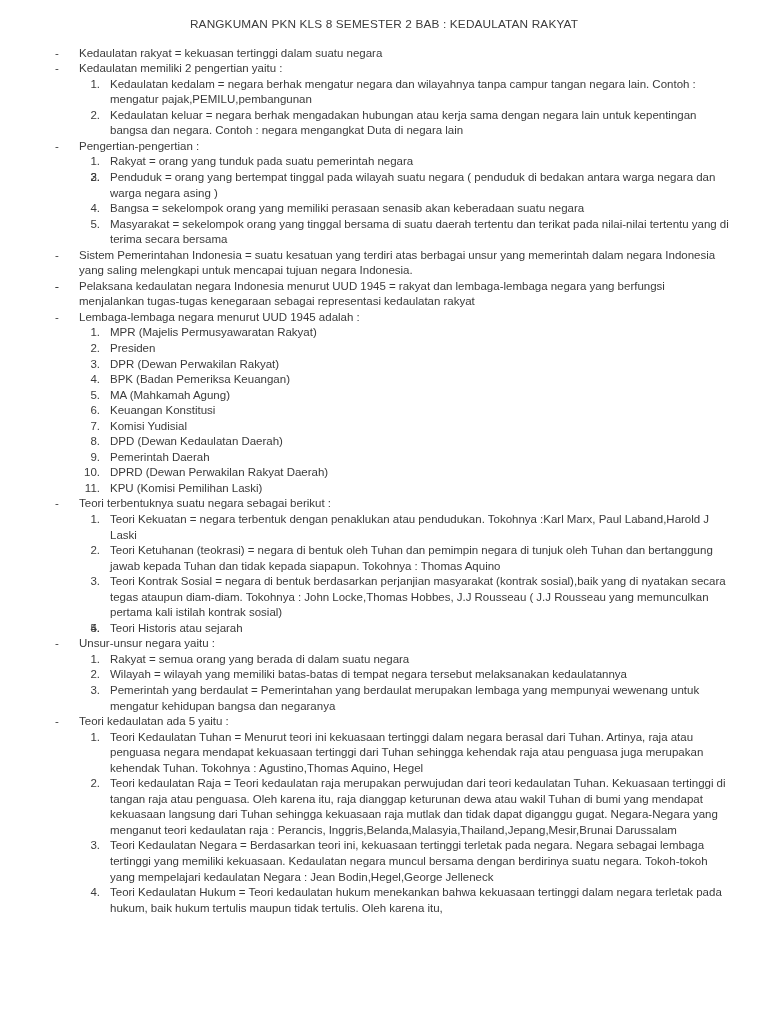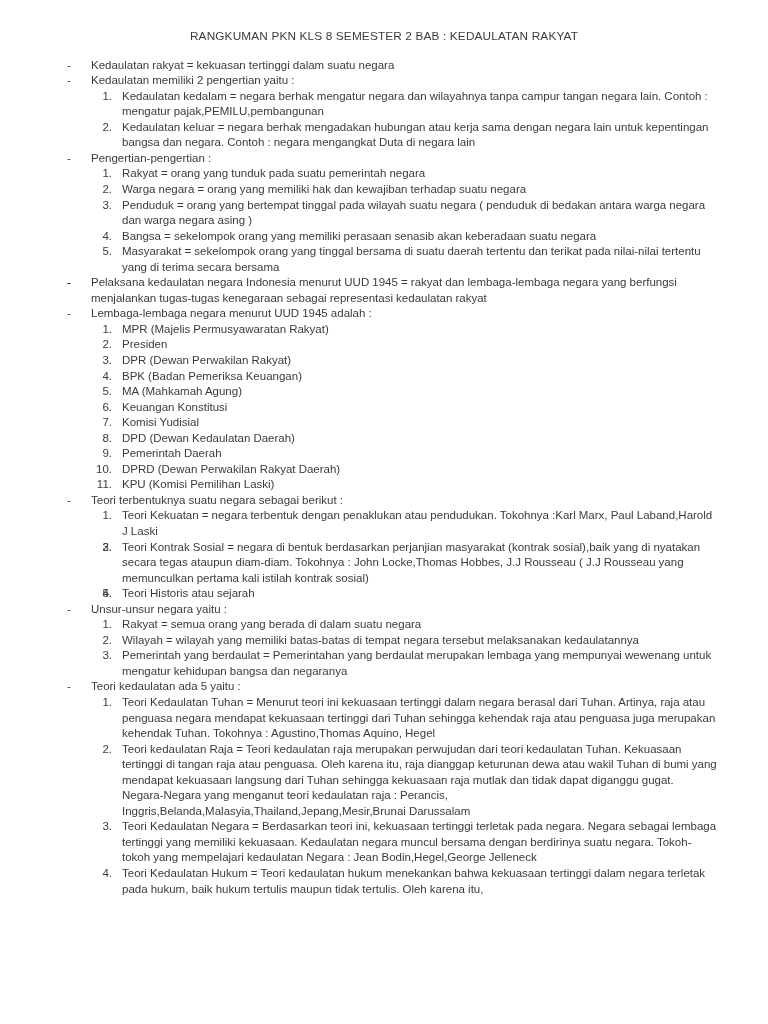--- a/index.html
+++ b/index.html
@@ -15,21 +15,21 @@
     font-family: "Liberation Sans", "DejaVu Sans", sans-serif;
     color: #3b3b3b;
     -webkit-font-smoothing: antialiased;
   }
 
   .page {
     position: relative;
     width: 768px;
     height: 1024px;
     box-sizing: border-box;
-    padding: 12px;
+    padding: 0;
     background: #fff;
   }
 
   .doc-title {
     text-align: center;
     font-size: 11.8px;
     line-height: 15.6px;
     letter-spacing: 0.15px;
     color: #3c3c3c;
     margin: 0;
@@ -96,42 +96,42 @@
 
   <h1 class="doc-title">RANGKUMAN PKN KLS 8 SEMESTER 2 BAB : KEDAULATAN RAKYAT</h1>
 
   <div class="body-block" id="body-block">
       <div class="l1"><span class="mark">-</span><span class="txt">Kedaulatan rakyat = kekuasan tertinggi dalam suatu negara</span></div>
       <div class="l1"><span class="mark">-</span><span class="txt">Kedaulatan memiliki 2 pengertian yaitu :</span></div>
       <div class="l2"><span class="mark">1.</span><span class="txt">Kedaulatan kedalam = negara berhak mengatur negara dan wilayahnya tanpa campur tangan negara lain. Contoh : mengatur pajak,PEMILU,pembangunan</span></div>
       <div class="l2"><span class="mark">2.</span><span class="txt">Kedaulatan keluar = negara berhak mengadakan hubungan atau kerja sama dengan negara lain untuk kepentingan bangsa dan negara. Contoh : negara mengangkat Duta di negara lain</span></div>
       <div class="l1"><span class="mark">-</span><span class="txt">Pengertian-pengertian :</span></div>
       <div class="l2"><span class="mark">1.</span><span class="txt">Rakyat = orang yang tunduk pada suatu pemerintah negara</span></div>
-      <div class="l2"><span class="mark">2.</span><span class="txt">Warga negara = orang yang memiliki hak dan kewajiban terhadap suatu negara</span></div>
+      <div class="l2"><span class="mark">2.</span></div>
       <div class="l2"><span class="mark">3.</span><span class="txt">Penduduk = orang yang bertempat tinggal pada wilayah suatu negara ( penduduk di bedakan antara warga negara dan warga negara asing )</span></div>
       <div class="l2"><span class="mark">4.</span><span class="txt">Bangsa = sekelompok orang yang memiliki perasaan senasib akan keberadaan suatu negara</span></div>
       <div class="l2"><span class="mark">5.</span><span class="txt">Masyarakat = sekelompok orang yang tinggal bersama di suatu daerah tertentu dan terikat pada nilai-nilai tertentu yang di terima secara bersama</span></div>
-      <div class="l1"><span class="mark">-</span></div>
+      <div class="l1"><span class="mark">-</span><span class="txt">Sistem Pemerintahan Indonesia = suatu kesatuan yang terdiri atas berbagai unsur yang memerintah dalam negara Indonesia yang saling melengkapi untuk mencapai tujuan negara Indonesia.</span></div>
       <div class="l1"><span class="mark">-</span></div>
       <div class="l1"><span class="mark">-</span><span class="txt">Pelaksana kedaulatan negara Indonesia menurut UUD 1945 = rakyat dan lembaga-lembaga negara yang berfungsi menjalankan tugas-tugas kenegaraan sebagai representasi kedaulatan rakyat</span></div>
       <div class="l1"><span class="mark">-</span><span class="txt">Lembaga-lembaga negara menurut UUD 1945 adalah :</span></div>
       <div class="l2"><span class="mark">1.</span><span class="txt">MPR (Majelis Permusyawaratan Rakyat)</span></div>
       <div class="l2"><span class="mark">2.</span><span class="txt">Presiden</span></div>
       <div class="l2"><span class="mark">3.</span><span class="txt">DPR (Dewan Perwakilan Rakyat)</span></div>
       <div class="l2"><span class="mark">4.</span><span class="txt">BPK (Badan Pemeriksa Keuangan)</span></div>
       <div class="l2"><span class="mark">5.</span><span class="txt">MA (Mahkamah Agung)</span></div>
       <div class="l2"><span class="mark">6.</span><span class="txt">Keuangan Konstitusi</span></div>
       <div class="l2"><span class="mark">7.</span><span class="txt">Komisi Yudisial</span></div>
       <div class="l2"><span class="mark">8.</span><span class="txt">DPD (Dewan Kedaulatan Daerah)</span></div>
       <div class="l2"><span class="mark">9.</span><span class="txt">Pemerintah Daerah</span></div>
       <div class="l2"><span class="mark">10.</span><span class="txt">DPRD (Dewan Perwakilan Rakyat Daerah)</span></div>
       <div class="l2"><span class="mark">11.</span><span class="txt">KPU (Komisi Pemilihan Laski)</span></div>
       <div class="l1"><span class="mark">-</span><span class="txt">Teori terbentuknya suatu negara sebagai berikut :</span></div>
       <div class="l2"><span class="mark">1.</span><span class="txt">Teori Kekuatan = negara terbentuk dengan penaklukan atau pendudukan. Tokohnya :Karl Marx, Paul Laband,Harold J Laski</span></div>
-      <div class="l2"><span class="mark">2.</span></div>
+      <div class="l2"><span class="mark">2.</span><span class="txt">Teori Ketuhanan (teokrasi) = negara di bentuk oleh Tuhan dan pemimpin negara di tunjuk oleh Tuhan dan bertanggung jawab kepada Tuhan dan tidak kepada siapapun. Tokohnya : Thomas Aquino</span></div>
       <div class="l2"><span class="mark">3.</span><span class="txt">Teori Kontrak Sosial = negara di bentuk berdasarkan perjanjian masyarakat (kontrak sosial),baik yang di nyatakan secara tegas ataupun diam-diam. Tokohnya : John Locke,Thomas Hobbes, J.J Rousseau ( J.J Rousseau yang memunculkan pertama kali istilah kontrak sosial)</span></div>
       <div class="l2"><span class="mark">4.</span></div>
       <div class="l2"><span class="mark">5.</span><span class="txt">Teori Historis atau sejarah</span></div>
       <div class="l1"><span class="mark">-</span><span class="txt">Unsur-unsur negara yaitu :</span></div>
       <div class="l2"><span class="mark">1.</span><span class="txt">Rakyat = semua orang yang berada di dalam suatu negara</span></div>
       <div class="l2"><span class="mark">2.</span><span class="txt">Wilayah = wilayah yang memiliki batas-batas di tempat negara tersebut melaksanakan kedaulatannya</span></div>
       <div class="l2"><span class="mark">3.</span><span class="txt">Pemerintah yang berdaulat = Pemerintahan yang berdaulat merupakan lembaga yang mempunyai wewenang untuk mengatur kehidupan bangsa dan negaranya</span></div>
       <div class="l1"><span class="mark">-</span><span class="txt">Teori kedaulatan ada 5 yaitu :</span></div>
       <div class="l2"><span class="mark">1.</span><span class="txt">Teori Kedaulatan Tuhan = Menurut teori ini kekuasaan tertinggi dalam negara berasal dari Tuhan. Artinya, raja atau penguasa negara mendapat kekuasaan tertinggi dari Tuhan sehingga kehendak raja atau penguasa juga merupakan kehendak Tuhan. Tokohnya : Agustino,Thomas Aquino, Hegel</span></div>
       <div class="l2"><span class="mark">2.</span><span class="txt">Teori kedaulatan Raja = Teori kedaulatan raja merupakan perwujudan dari teori kedaulatan Tuhan. Kekuasaan tertinggi di tangan raja atau penguasa. Oleh karena itu, raja dianggap keturunan dewa atau wakil Tuhan di bumi yang mendapat kekuasaan langsung dari Tuhan sehingga kekuasaan raja mutlak dan tidak dapat diganggu gugat. Negara-Negara yang menganut teori kedaulatan raja : Perancis, Inggris,Belanda,Malasyia,Thailand,Jepang,Mesir,Brunai Darussalam</span></div>

